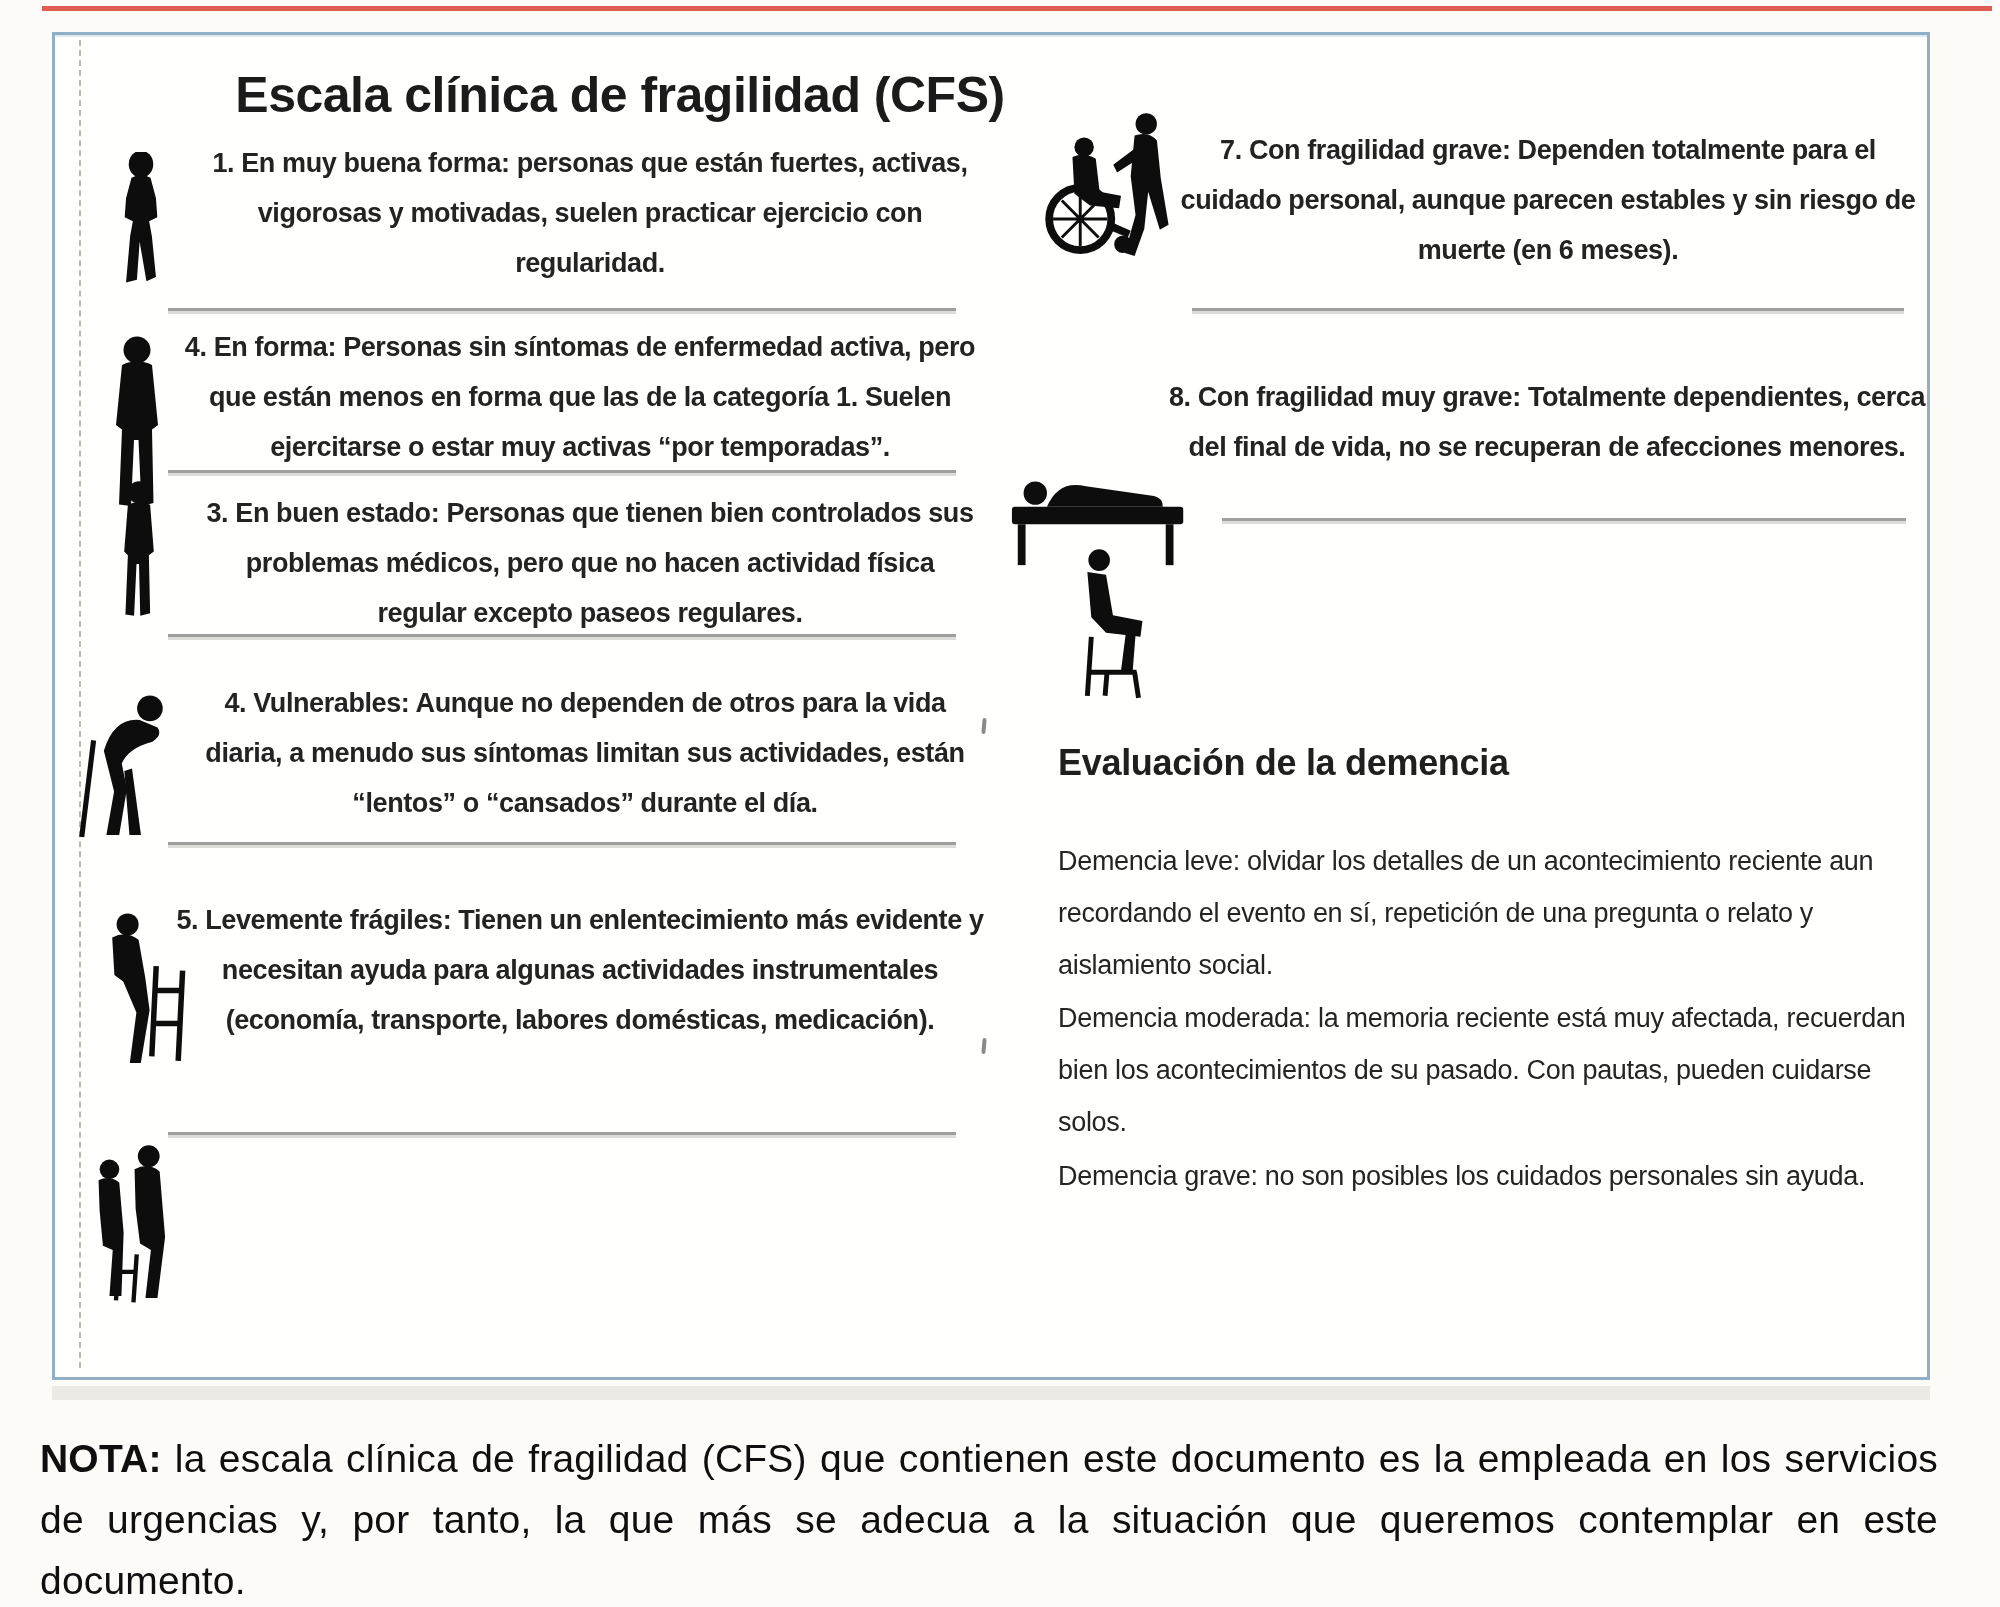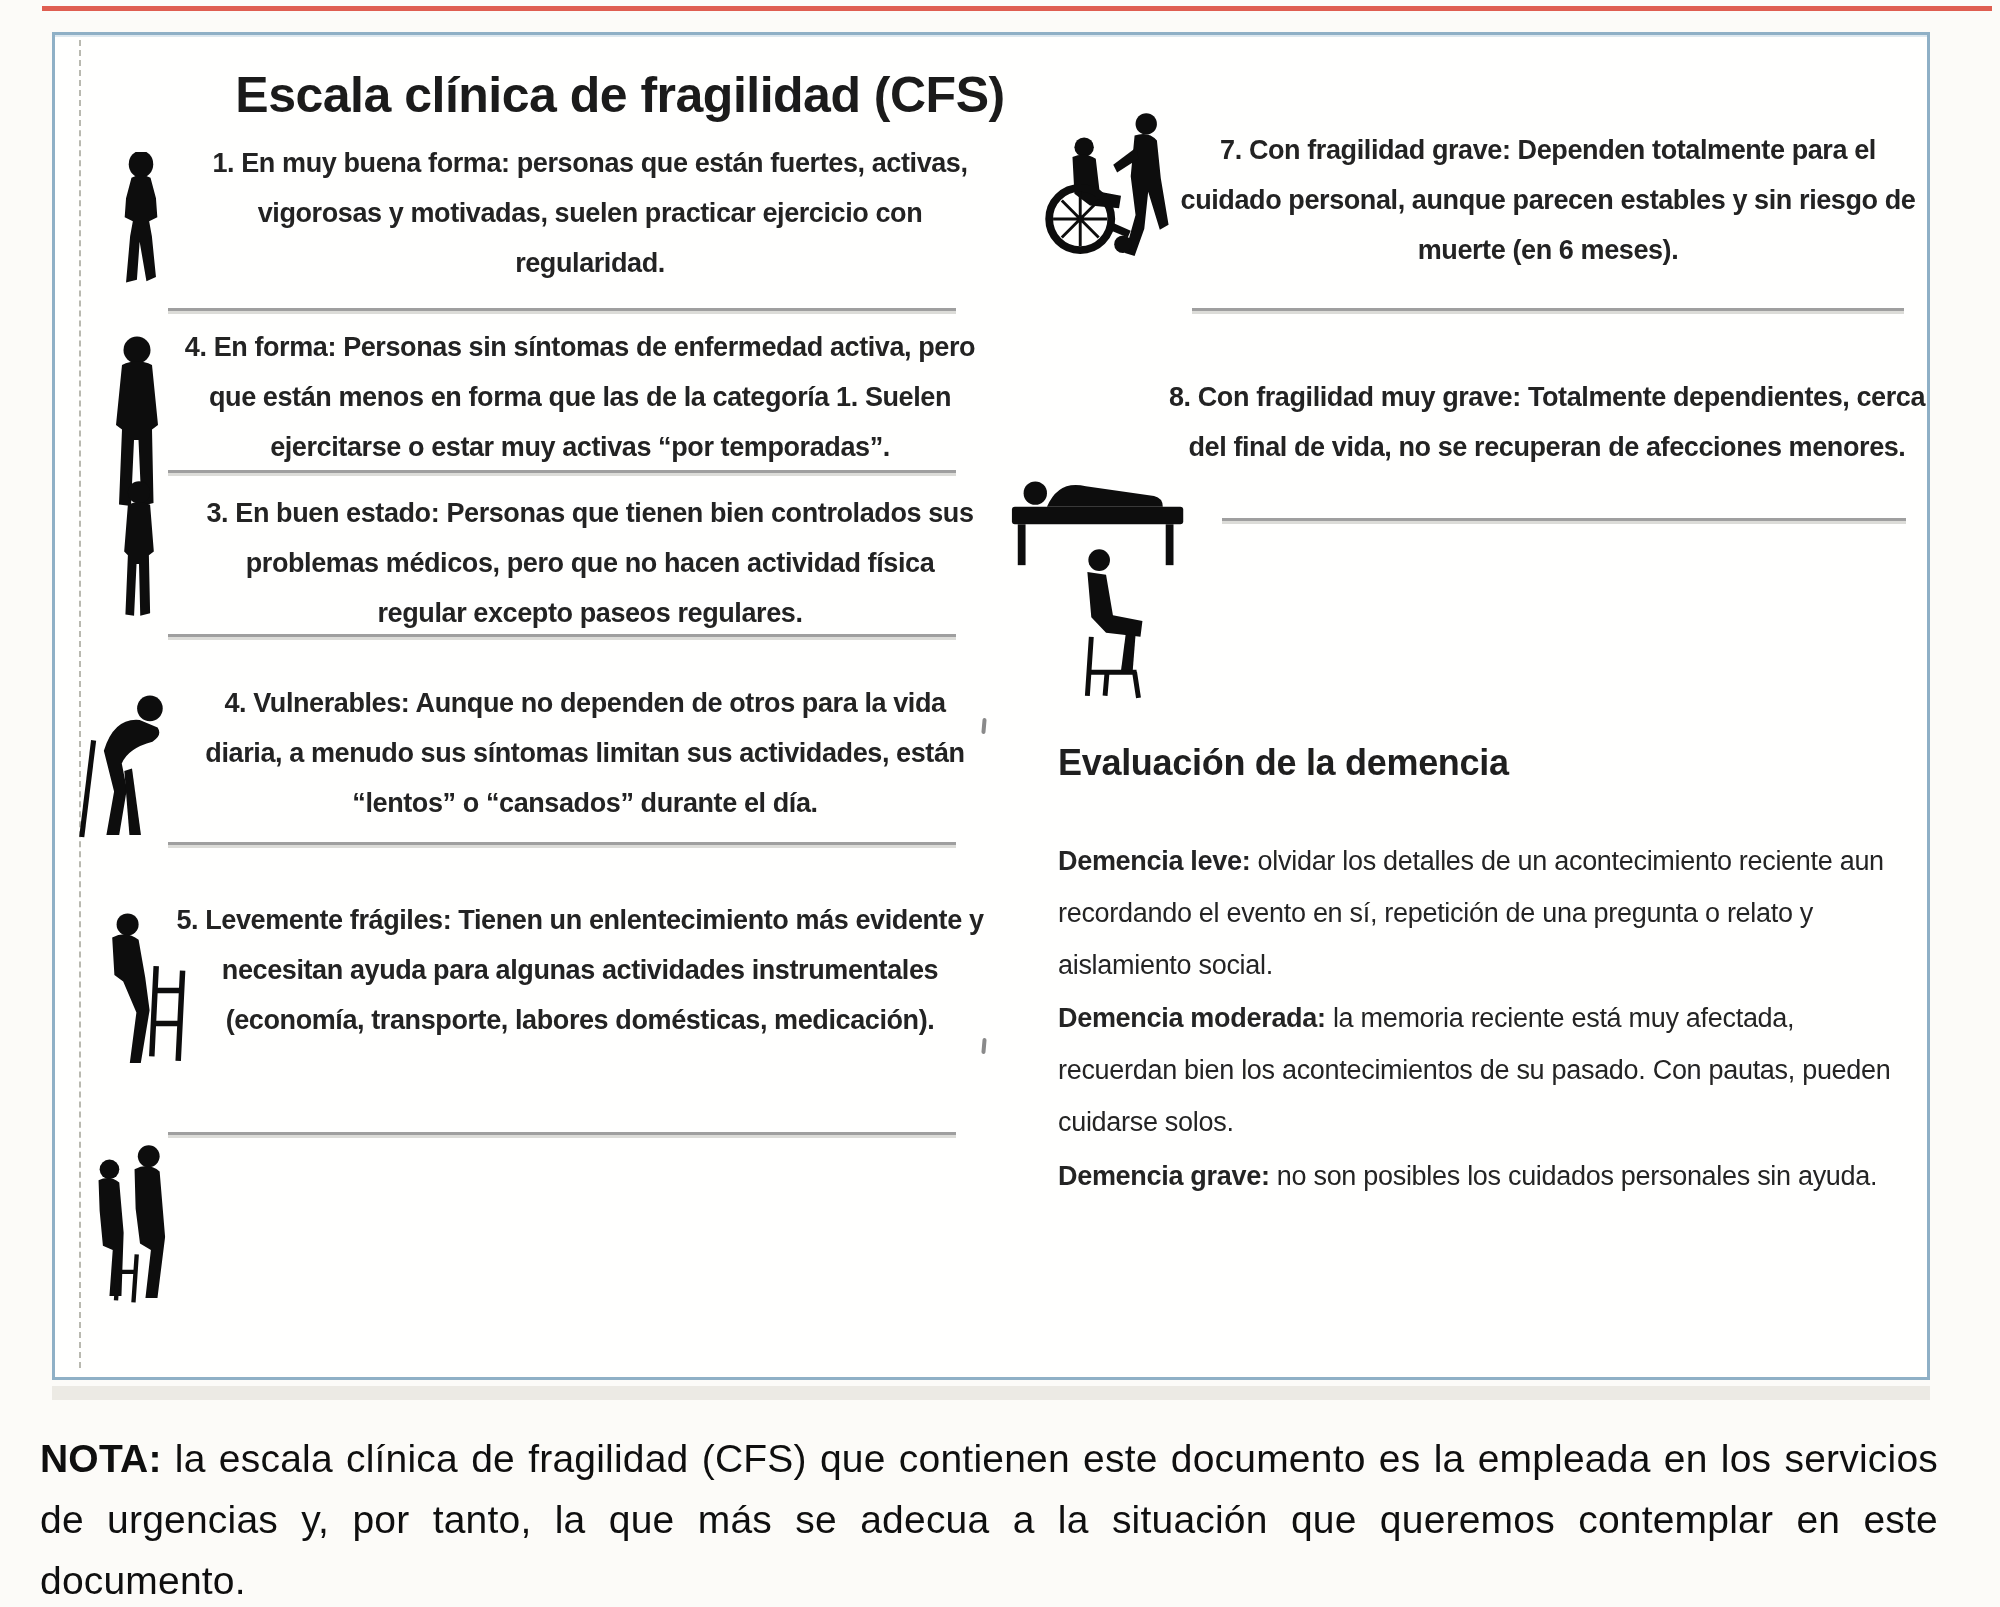--- a/index.html
+++ b/index.html
@@ -47,21 +47,21 @@
   .f2{left:92px;top:330px;width:90px;height:190px;}
   .f3{left:98px;top:480px;width:82px;height:142px;}
   .f4{left:68px;top:686px;width:128px;height:160px;}
   .f5{left:88px;top:890px;width:110px;height:203px;}
   .f6{left:80px;top:1140px;width:120px;height:170px;}
   .f7{left:1022px;top:108px;width:165px;height:156px;}
   .f8{left:1008px;top:425px;width:185px;height:146px;}
   .f9{left:1050px;top:545px;width:118px;height:160px;}
   .dem-heading{position:absolute;left:1058px;top:742px;font-size:36px;font-weight:bold;color:#1f1f1f;letter-spacing:-0.3px;}
   .dem{position:absolute;font-size:27px;line-height:52px;color:#242424;letter-spacing:-0.3px;width:852px;left:1058px;text-align:left;}
-  .dem .lbl{font-weight:bold;}
+  .dem .lbl{font-weight:normal;}
   .d0{top:835px;} .d1{top:992px;} .d2{top:1150px;}
   .tick{position:absolute;width:4px;height:16px;background:#8a8a8a;border-radius:2px;transform:rotate(5deg);}
   .t1{left:982px;top:718px;} .t2{left:982px;top:1038px;}
   .nota{
     position:absolute;left:40px;top:1428px;width:1898px;
     font-size:39px;line-height:61px;text-align:justify;color:#0f0f0f;letter-spacing:0.2px;
   }
   .nota .lbl{font-weight:bold;}
 </style>
 </head>

